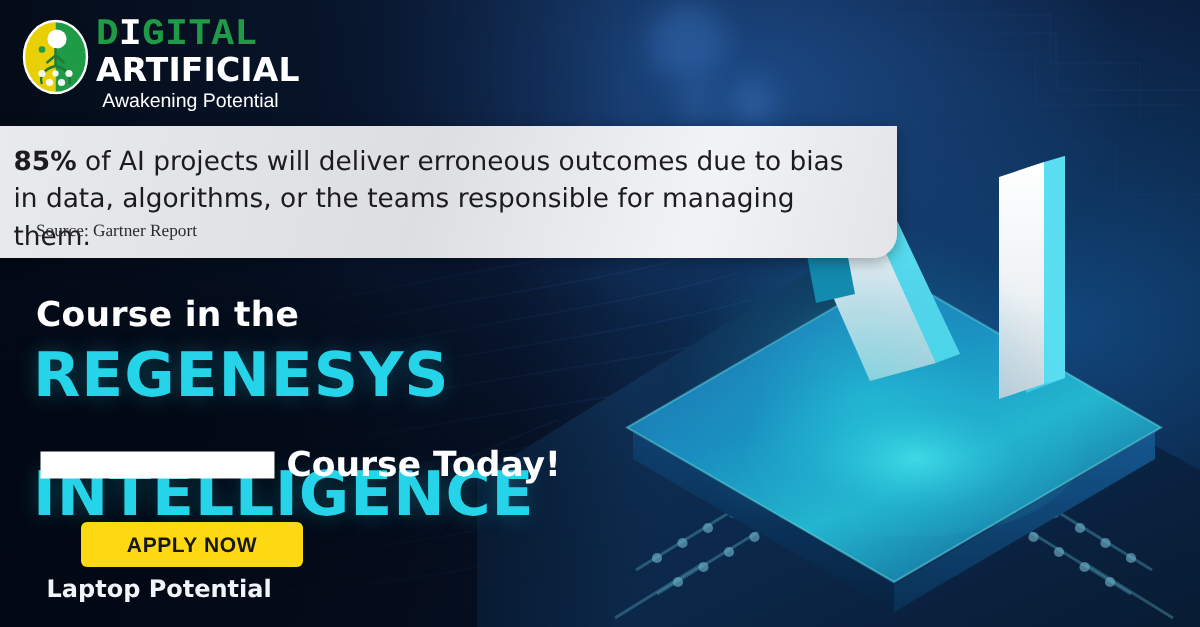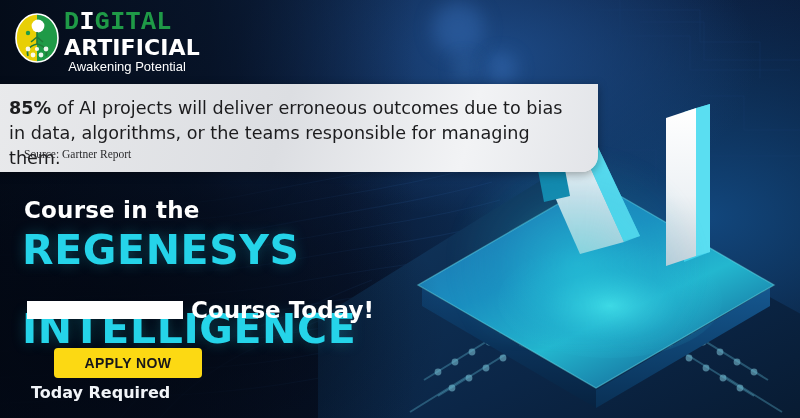--- a/index.html
+++ b/index.html
@@ -271,15 +271,15 @@
     <div class="stat-source">Source: Gartner Report</div>
   </div>
 
   <div class="enrol">Course in the</div>
   <div class="hl1">REGENESYS</div>
   <div class="hl2">INTELLIGENCE</div>
   <div class="blank-bar"></div>
   <div class="course-today">Course Today!</div>
 
   <button class="apply-btn">APPLY NOW</button>
-  <div class="laptop-note">Today Required</div>
+  <div class="laptop-note">Laptop Potential</div>
 
 </div>
 
 </body></html>

